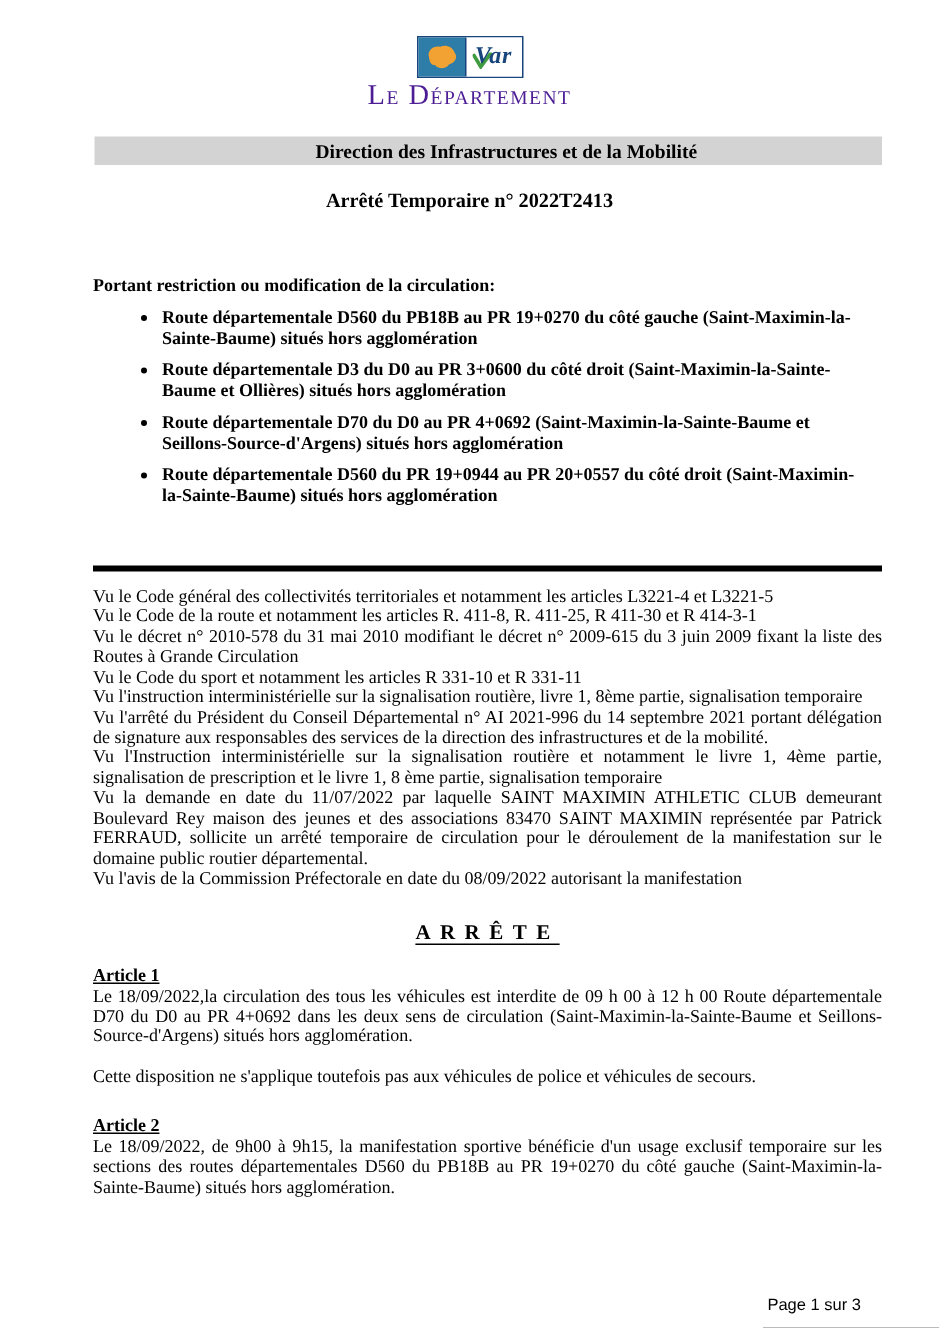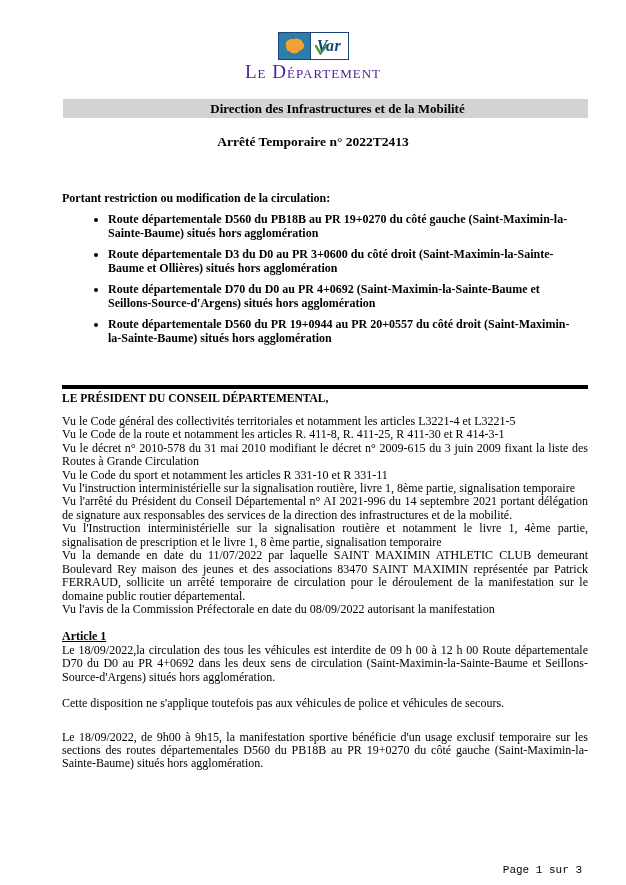--- a/index.html
+++ b/index.html
@@ -6,21 +6,21 @@
   .page {
     position:relative;
     width:626px; height:885px;
     margin:0 auto;
     background:#fff;
     font-family:"Liberation Serif", serif;
     color:#000;
     overflow:hidden;
   }
   
-  .logo { padding-top:32px; text-align:center; }
+  .logo { padding-top:24px; text-align:center; }
   .logo-mark {
     display:inline-flex;
     border:1px solid var(--accent_navy,#17457c);
     vertical-align:top;
   }
   .logo-left {
     width:31px; height:26px;
     background:var(--logo_teal,#2e7ca8);
     display:flex; align-items:center; justify-content:center;
   }
@@ -92,22 +92,22 @@
   .article.second { margin-top:20px; }
   .article-heading {
     font-weight:bold;
     text-decoration:underline;
   }
   .article p { margin:0; text-align:justify; }
   .article p.spaced { margin-top:13px; }
   
   .footer {
     position:absolute;
-    right:44px; bottom:9px;
-    font-family:Liberation Mono, monospace;
+    right:52px; bottom:9px;
+    font-family:Liberation Sans, sans-serif;
     font-size:11px;
     color:#000;
   }
 </style>
 </head>
 <body>
 
 <div class="page">
 
   <div class="logo">
@@ -139,43 +139,46 @@
 
     <ul class="bullets">
       <li>Route départementale D560 du PB18B au PR 19+0270 du côté gauche (Saint-Maximin-la-Sainte-Baume) situés hors agglomération</li>
       <li>Route départementale D3 du D0 au PR 3+0600 du côté droit (Saint-Maximin-la-Sainte-Baume et Ollières) situés hors agglomération</li>
       <li>Route départementale D70 du D0 au PR 4+0692 (Saint-Maximin-la-Sainte-Baume et Seillons-Source-d'Argens) situés hors agglomération</li>
       <li>Route départementale D560 du PR 19+0944 au PR 20+0557 du côté droit (Saint-Maximin-la-Sainte-Baume) situés hors agglomération</li>
     </ul>
 
     <div class="rule"></div>
 
-    <div class="president">LE PRÉSIDENT DU CONSEIL DÉPARTEMENTAL,</div>
 
     <div class="vu-block">
       <p>Vu le Code général des collectivités territoriales et notamment les articles L3221-4 et L3221-5</p>
       <p>Vu le Code de la route et notamment les articles R. 411-8, R. 411-25, R 411-30 et R 414-3-1</p>
       <p>Vu le décret n° 2010-578 du 31 mai 2010 modifiant le décret n° 2009-615 du 3 juin 2009 fixant la liste des Routes à Grande Circulation</p>
       <p>Vu le Code du sport et notamment les articles R 331-10 et R 331-11</p>
       <p>Vu l'instruction interministérielle sur la signalisation routière, livre 1, 8ème partie, signalisation temporaire</p>
       <p>Vu l'arrêté du Président du Conseil Départemental n° AI 2021-996 du 14 septembre 2021 portant délégation de signature aux responsables des services de la direction des infrastructures et de la mobilité.</p>
       <p>Vu l'Instruction interministérielle sur la signalisation routière et notamment le livre 1, 4ème partie, signalisation de prescription et le livre 1, 8 ème partie, signalisation temporaire</p>
       <p>Vu la demande en date du 11/07/2022 par laquelle SAINT MAXIMIN ATHLETIC CLUB demeurant Boulevard Rey maison des jeunes et des associations 83470 SAINT MAXIMIN représentée par Patrick FERRAUD, sollicite un arrêté temporaire de circulation pour le déroulement de la manifestation sur le domaine public routier départemental.</p>
       <p>Vu l'avis de la Commission Préfectorale en date du 08/09/2022 autorisant la manifestation</p>
     </div>
 
 
+    <div class="arrete">
+      <span>ARRÊTE</span>
+    </div>
 
     <div class="article">
       <div class="article-heading">Article 1</div>
       <p>Le 18/09/2022,la circulation des tous les véhicules est interdite de 09 h 00 à 12 h 00 Route départementale D70 du D0 au PR 4+0692 dans les deux sens de circulation (Saint-Maximin-la-Sainte-Baume et Seillons-Source-d'Argens) situés hors agglomération.</p>
       <p class="spaced">Cette disposition ne s'applique toutefois pas aux véhicules de police et véhicules de secours.</p>
     </div>
 
     <div class="article second">
+      <div class="article-heading">Article 2</div>
       <p>Le 18/09/2022, de 9h00 à 9h15, la manifestation sportive bénéficie d'un usage exclusif temporaire sur les sections des routes départementales D560 du PB18B au PR 19+0270 du côté gauche (Saint-Maximin-la-Sainte-Baume) situés hors agglomération.</p>
     </div>
 
   </div>
 
   <div class="footer">Page 1 sur 3</div>
 
 </div>
 
 </body></html>

